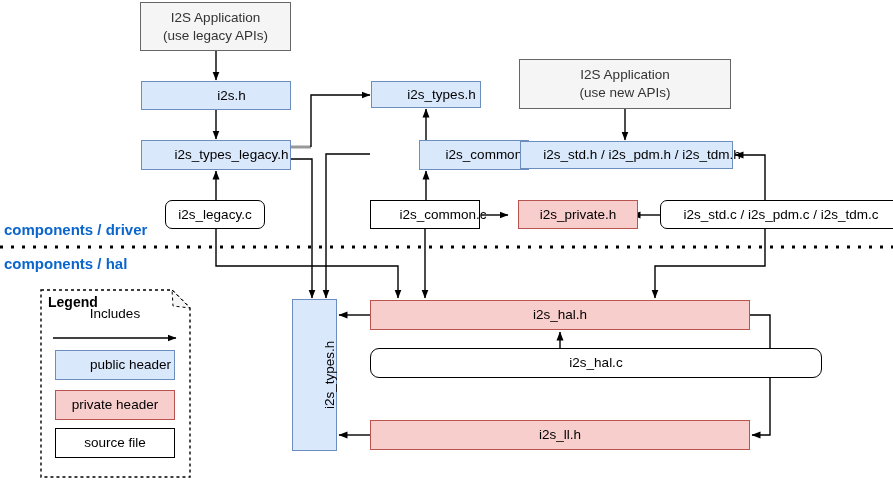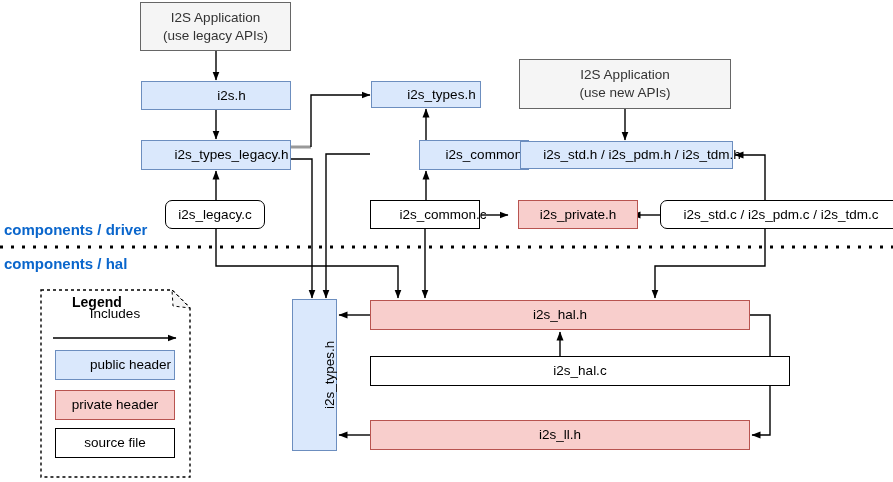--- a/index.html
+++ b/index.html
@@ -31,33 +31,33 @@
   #n-i2s-legacy-c{left:165px; top:200px; width:100px; height:29px;border-radius:7px;}
   #n-i2s-types-h{left:371px; top:81px; width:110px; height:27px;}
   #n-i2s-common-h{left:371px; top:140px; width:110px; height:30px;margin-left:48px;}
   #n-i2s-common-c{left:370px; top:200px; width:110px; height:29px;padding-left:36px;}
   #n-app-new{left:519px; top:59px; width:212px; height:50px;}
   #n-i2s-std-h{left:520px; top:141px; width:213px; height:28px;}
   #n-i2s-private-h{left:510px; top:200px; width:120px; height:29px;margin-left:8px;}
   #n-i2s-std-c{left:660px; top:200px; width:242px; height:29px;border-radius:7px;}
   #n-i2s-types-h-vert{left:292px; top:299px; width:45px; height:152px;}
   #n-i2s-hal-h{left:370px; top:300px; width:380px; height:30px;}
-  #n-i2s-hal-c{left:370px; top:356px; width:420px; height:30px;}
+  #n-i2s-hal-c{left:370px; top:348px; width:452px; height:30px;border-radius:9px;}
   #n-i2s-ll-h{left:370px; top:420px; width:380px; height:30px;}
 
   .section-label{
     position:absolute; left:4px; font-size:15px; font-weight:bold;
     color:var(--section-color); white-space:nowrap;
   }
   #lbl-driver{top:221px;}
   #lbl-hal{top:255px;}
 
   
   #legend{position:absolute; left:40px; top:289px; width:151px; height:189px;}
-  #legend .legend-title{position:absolute; left:8px; top:5px; font-size:14px; font-weight:bold; color:#000;margin-left:24px;}
+  #legend .legend-title{position:absolute; left:8px; top:5px; font-size:14px; font-weight:bold; color:#000;}
   #legend .legend-includes{position:absolute; left:15px; top:17px; width:120px; text-align:center; font-size:13.5px; color:#000;}
   #lg-public{left:15px; top:61px; width:120px; height:30px;}
   #lg-private{left:15px; top:101px; width:120px; height:30px;}
   #lg-source{left:15px; top:139px; width:120px; height:30px;}
 
   #edges{position:absolute; left:0; top:0; pointer-events:none;}
 </style>
 </head>
 <body>
 

